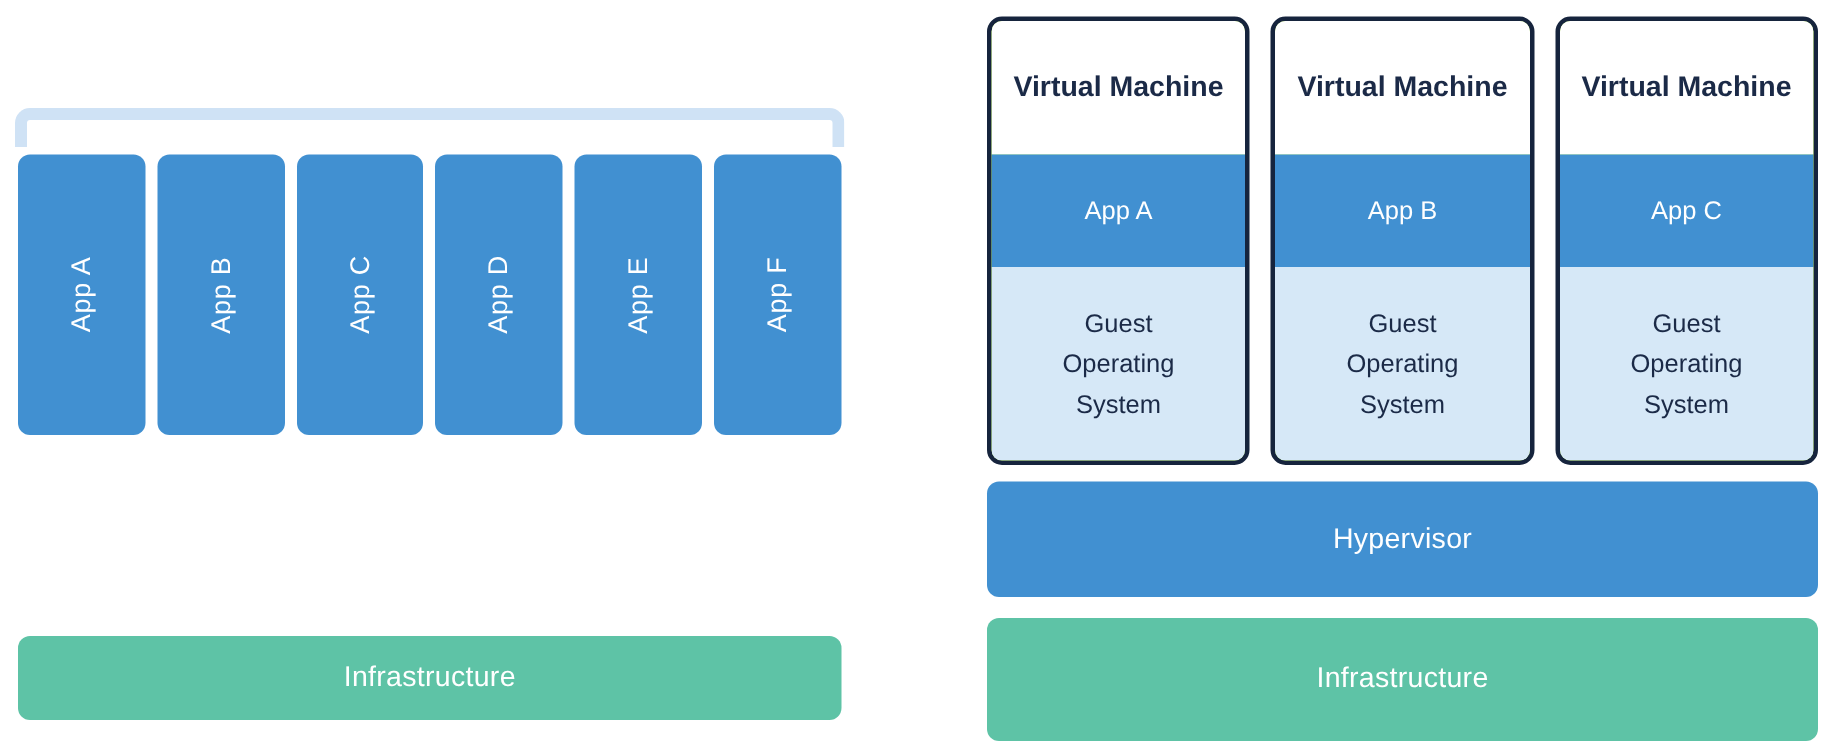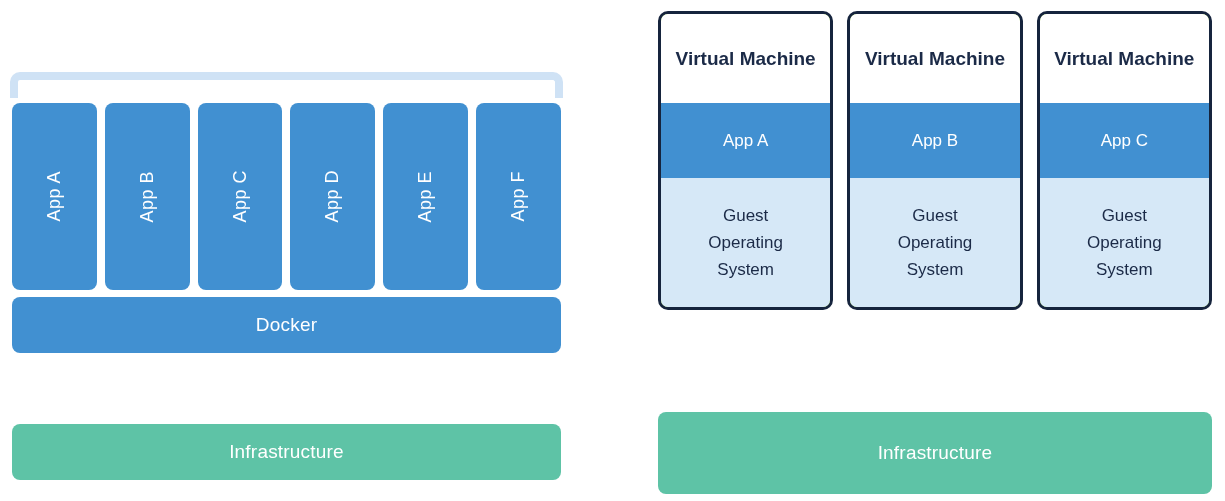--- a/index.html
+++ b/index.html
@@ -119,21 +119,20 @@
         <span>App D</span>
       </div>
       <div class="app-col">
         <span>App E</span>
       </div>
       <div class="app-col">
         <span>App F</span>
       </div>
     </div>
 
-    <div class="layer blue docker-layer">Docker</div>
     <div class="layer green left-infra-layer">Infrastructure</div>
   </div>
 
   <div class="right-panel">
     <div class="vm-row">
 
       <div class="vm-box">
         <div class="vm-header">Virtual Machine</div>
         <div class="vm-app">App A</div>
         <div class="vm-guest">Guest
@@ -152,16 +151,17 @@
       <div class="vm-box">
         <div class="vm-header">Virtual Machine</div>
         <div class="vm-app">App C</div>
         <div class="vm-guest">Guest
 Operating
 System</div>
       </div>
 
     </div>
 
+    <div class="hypervisor-layer">Hypervisor</div>
     <div class="right-infra-layer">Infrastructure</div>
   </div>
 
 </div>
 
 </body></html>

